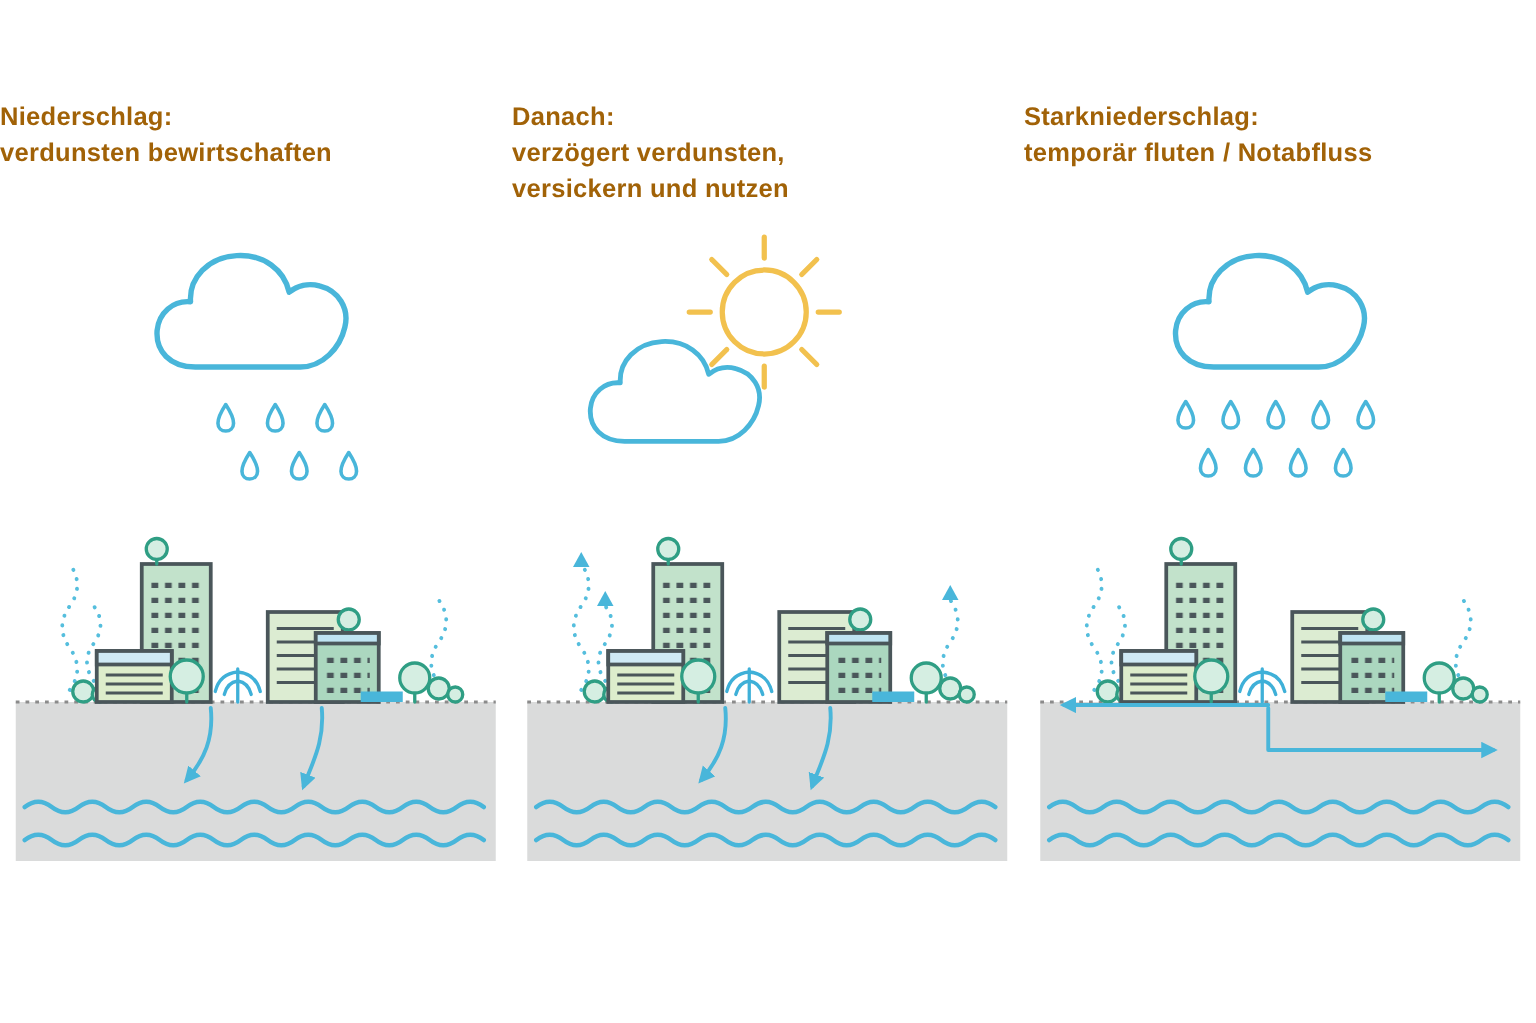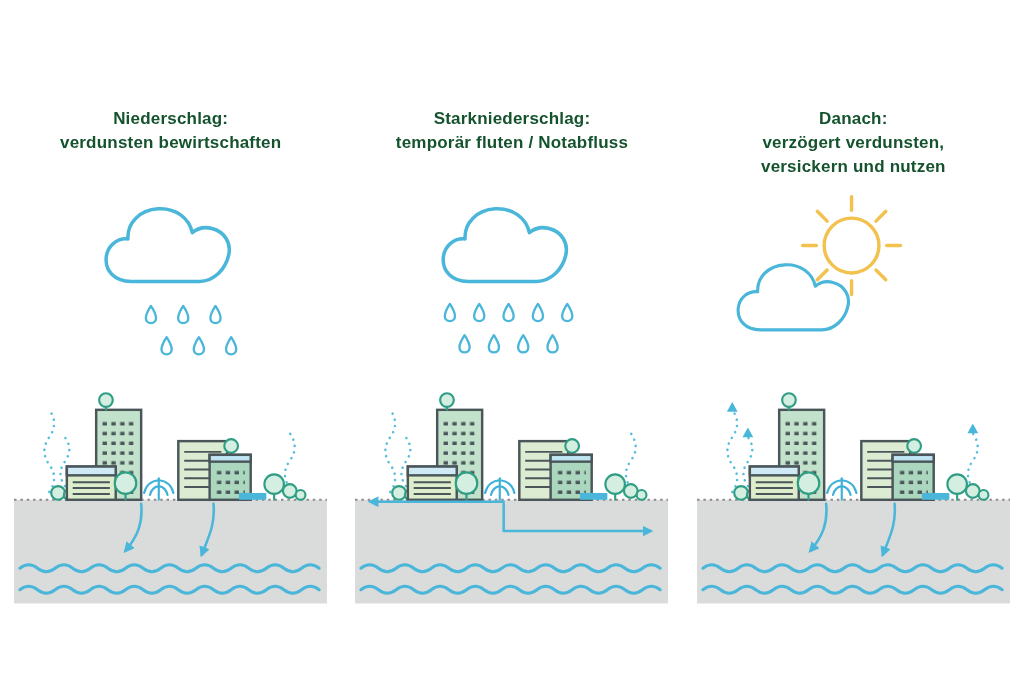--- a/index.html
+++ b/index.html
@@ -3,23 +3,23 @@
 <meta charset="utf-8">
 <style>
   html,body{margin:0;padding:0;background:#ffffff;}
   .canvas{
     width:1024px;height:682px;background:#ffffff;
     display:flex;flex-direction:row;overflow:hidden;
     font-family:"Liberation Sans",sans-serif;
   }
   .panel{flex:1 1 0;display:flex;flex-direction:column;align-items:center;}
   .title{
-    padding-top:107px;height:76px;box-sizing:content-box;
-    text-align:center;font-weight:bold;font-size:17px;line-height:24px;
-    color:#14532d;letter-spacing:.2px;width:100%;
+    padding-top:66px;height:76px;box-sizing:content-box;
+    text-align:left;font-weight:bold;font-size:17px;line-height:24px;
+    color:#a16207;letter-spacing:.2px;width:100%;
   }
   svg.scene{display:block;width:341px;height:512px;}
 
   
   .bldg{stroke:#4a565a;stroke-width:2.5;}
   .tree{fill:#d5eee2;stroke:#2f9e84;stroke-width:2.2;}
   .trunk{stroke:#2f9e84;stroke-width:2.2;stroke-linecap:round;}
   .winline{stroke:#4a565a;stroke-width:2;}
   .sq{fill:none;stroke:#55bedd;stroke-width:2.6;stroke-linecap:round;stroke-dasharray:0.1 6.5;}
   .fountain path{fill:none;stroke:#3fb0d8;stroke-width:2.2;stroke-linecap:round;}
@@ -124,20 +124,62 @@
       <use href="#city" x="0" y="214" width="340" height="114"></use>
       <g>
         <path class="arrow" marker-end="url(#arrowB)" d="M140 330 C142 350 136 364 124 378"></path>
         <path class="arrow" marker-end="url(#arrowB)" d="M214 330 C216 352 208 366 202 382"></path>
       </g>
     </svg>
   </div>
 
   <div class="panel">
     <div class="title">
+      <div>Danach:</div>
+      <div>verzögert verdunsten,</div>
+      <div>versickern und nutzen</div>
+    </div>
+    <svg class="scene" viewBox="0 0 340 512">
+      <g>
+        <line class="ray" x1="204" y1="66" x2="218" y2="66"></line>
+        <line class="ray" x1="193" y1="91" x2="203" y2="101"></line>
+        <line class="ray" x1="168" y1="102" x2="168" y2="116"></line>
+        <line class="ray" x1="143" y1="91" x2="133" y2="101"></line>
+        <line class="ray" x1="132" y1="66" x2="118" y2="66"></line>
+        <line class="ray" x1="143" y1="41" x2="133" y2="31"></line>
+        <line class="ray" x1="168" y1="30" x2="168" y2="16"></line>
+        <line class="ray" x1="193" y1="41" x2="203" y2="31"></line>
+        <circle class="sun" cx="168" cy="66" r="28"></circle>
+      </g>
+      <g>
+        <use href="#cloud" x="48" y="80" width="126" height="76"></use>
+      </g>
+      <g>
+        <rect x="10" y="326" width="320" height="106" fill="#dadbdb"></rect>
+        <line class="surface" x1="10" y1="326" x2="330" y2="326"></line>
+      </g>
+      <g>
+        <path class="wave" d="M16 396 q9 -7 18 0 t18 0 t18 0 t18 0 t18 0 t18 0 t18 0 t18 0 t18 0 t18 0 t18 0 t18 0 t18 0 t18 0 t18 0 t18 0 t18 0"></path>
+        <path class="wave" d="M16 418 q9 -7 18 0 t18 0 t18 0 t18 0 t18 0 t18 0 t18 0 t18 0 t18 0 t18 0 t18 0 t18 0 t18 0 t18 0 t18 0 t18 0 t18 0"></path>
+      </g>
+      <use href="#city" x="0" y="214" width="340" height="114"></use>
+      <g>
+        <path class="evapHead" d="M46 226 l-5.5 10 h11 z"></path>
+        <path class="evapHead" d="M62 252 l-5.5 10 h11 z"></path>
+        <path class="evapHead" d="M292 248 l-5.5 10 h11 z"></path>
+      </g>
+      <g>
+        <path class="arrow" marker-end="url(#arrowB)" d="M142 330 C144 350 138 364 126 378"></path>
+        <path class="arrow" marker-end="url(#arrowB)" d="M212 330 C214 352 206 366 200 382"></path>
+      </g>
+    </svg>
+  </div>
+
+  <div class="panel">
+    <div class="title">
       <div>Starkniederschlag:</div>
       <div>temporär fluten / Notabfluss</div>
       <div></div>
     </div>
     <svg class="scene" viewBox="0 0 340 512">
       <g>
         <use href="#cloud" x="96" y="22" width="140" height="85"></use>
       </g>
       <g>
         <use href="#drop" x="99" y="124" width="16" height="21"></use>
@@ -159,55 +201,13 @@
         <path class="wave" d="M16 418 q9 -7 18 0 t18 0 t18 0 t18 0 t18 0 t18 0 t18 0 t18 0 t18 0 t18 0 t18 0 t18 0 t18 0 t18 0 t18 0 t18 0 t18 0"></path>
       </g>
       <use href="#city" x="0" y="214" width="340" height="114"></use>
       <g>
         <path class="arrow" marker-end="url(#arrowB)" d="M162 328 L26 328"></path>
         <path class="arrow" marker-end="url(#arrowB)" d="M162 330 L162 358 L312 358"></path>
       </g>
     </svg>
   </div>
 
-  <div class="panel">
-    <div class="title">
-      <div>Danach:</div>
-      <div>verzögert verdunsten,</div>
-      <div>versickern und nutzen</div>
-    </div>
-    <svg class="scene" viewBox="0 0 340 512">
-      <g>
-        <line class="ray" x1="204" y1="66" x2="218" y2="66"></line>
-        <line class="ray" x1="193" y1="91" x2="203" y2="101"></line>
-        <line class="ray" x1="168" y1="102" x2="168" y2="116"></line>
-        <line class="ray" x1="143" y1="91" x2="133" y2="101"></line>
-        <line class="ray" x1="132" y1="66" x2="118" y2="66"></line>
-        <line class="ray" x1="143" y1="41" x2="133" y2="31"></line>
-        <line class="ray" x1="168" y1="30" x2="168" y2="16"></line>
-        <line class="ray" x1="193" y1="41" x2="203" y2="31"></line>
-        <circle class="sun" cx="168" cy="66" r="28"></circle>
-      </g>
-      <g>
-        <use href="#cloud" x="48" y="80" width="126" height="76"></use>
-      </g>
-      <g>
-        <rect x="10" y="326" width="320" height="106" fill="#dadbdb"></rect>
-        <line class="surface" x1="10" y1="326" x2="330" y2="326"></line>
-      </g>
-      <g>
-        <path class="wave" d="M16 396 q9 -7 18 0 t18 0 t18 0 t18 0 t18 0 t18 0 t18 0 t18 0 t18 0 t18 0 t18 0 t18 0 t18 0 t18 0 t18 0 t18 0 t18 0"></path>
-        <path class="wave" d="M16 418 q9 -7 18 0 t18 0 t18 0 t18 0 t18 0 t18 0 t18 0 t18 0 t18 0 t18 0 t18 0 t18 0 t18 0 t18 0 t18 0 t18 0 t18 0"></path>
-      </g>
-      <use href="#city" x="0" y="214" width="340" height="114"></use>
-      <g>
-        <path class="evapHead" d="M46 226 l-5.5 10 h11 z"></path>
-        <path class="evapHead" d="M62 252 l-5.5 10 h11 z"></path>
-        <path class="evapHead" d="M292 248 l-5.5 10 h11 z"></path>
-      </g>
-      <g>
-        <path class="arrow" marker-end="url(#arrowB)" d="M142 330 C144 350 138 364 126 378"></path>
-        <path class="arrow" marker-end="url(#arrowB)" d="M212 330 C214 352 206 366 200 382"></path>
-      </g>
-    </svg>
-  </div>
-
 </div>
 
 </body></html>

